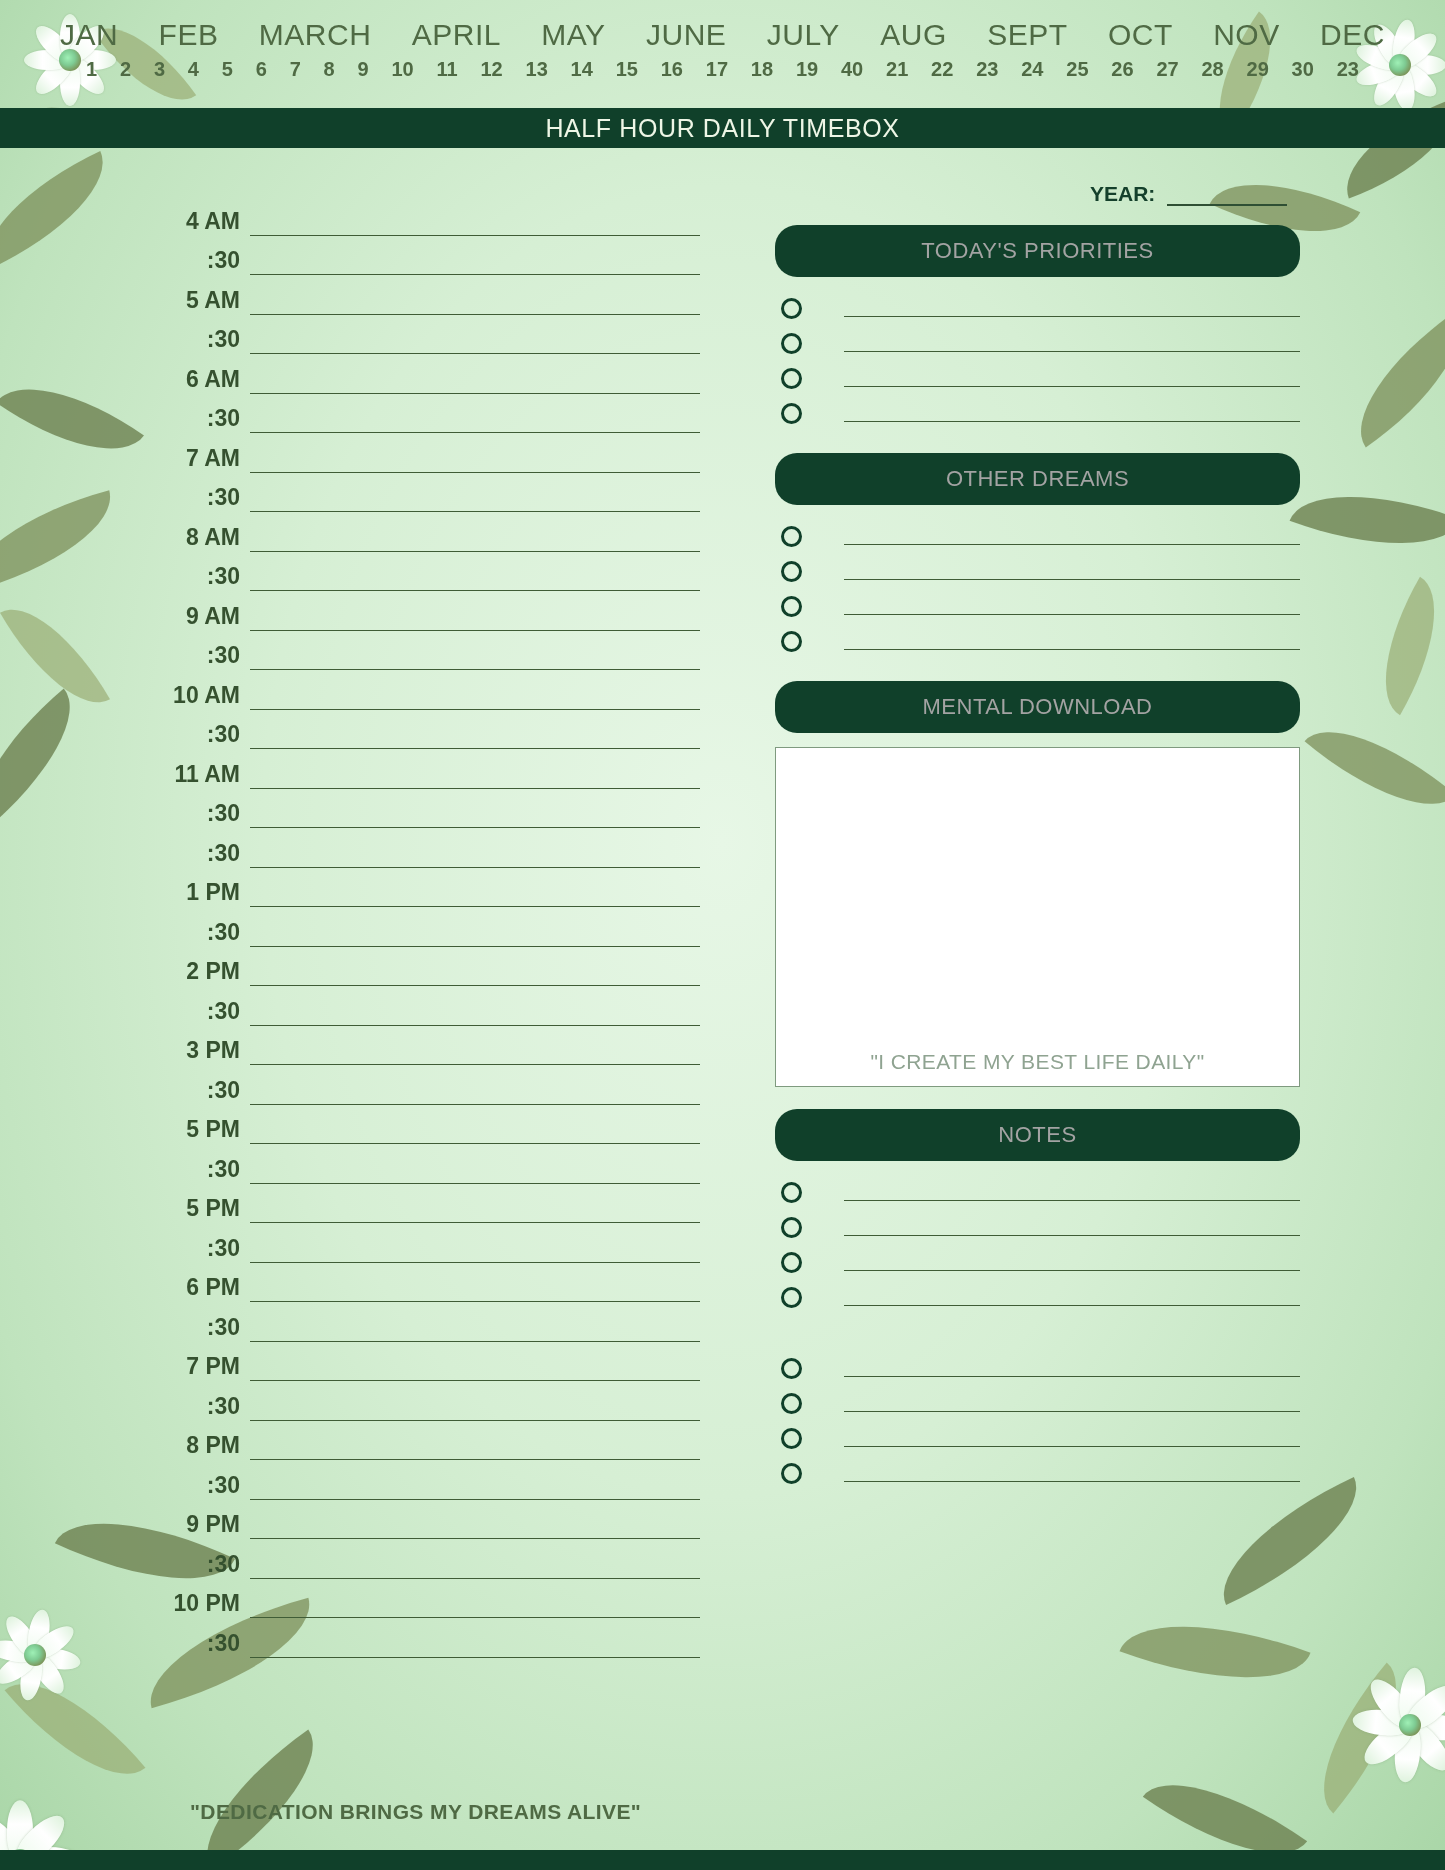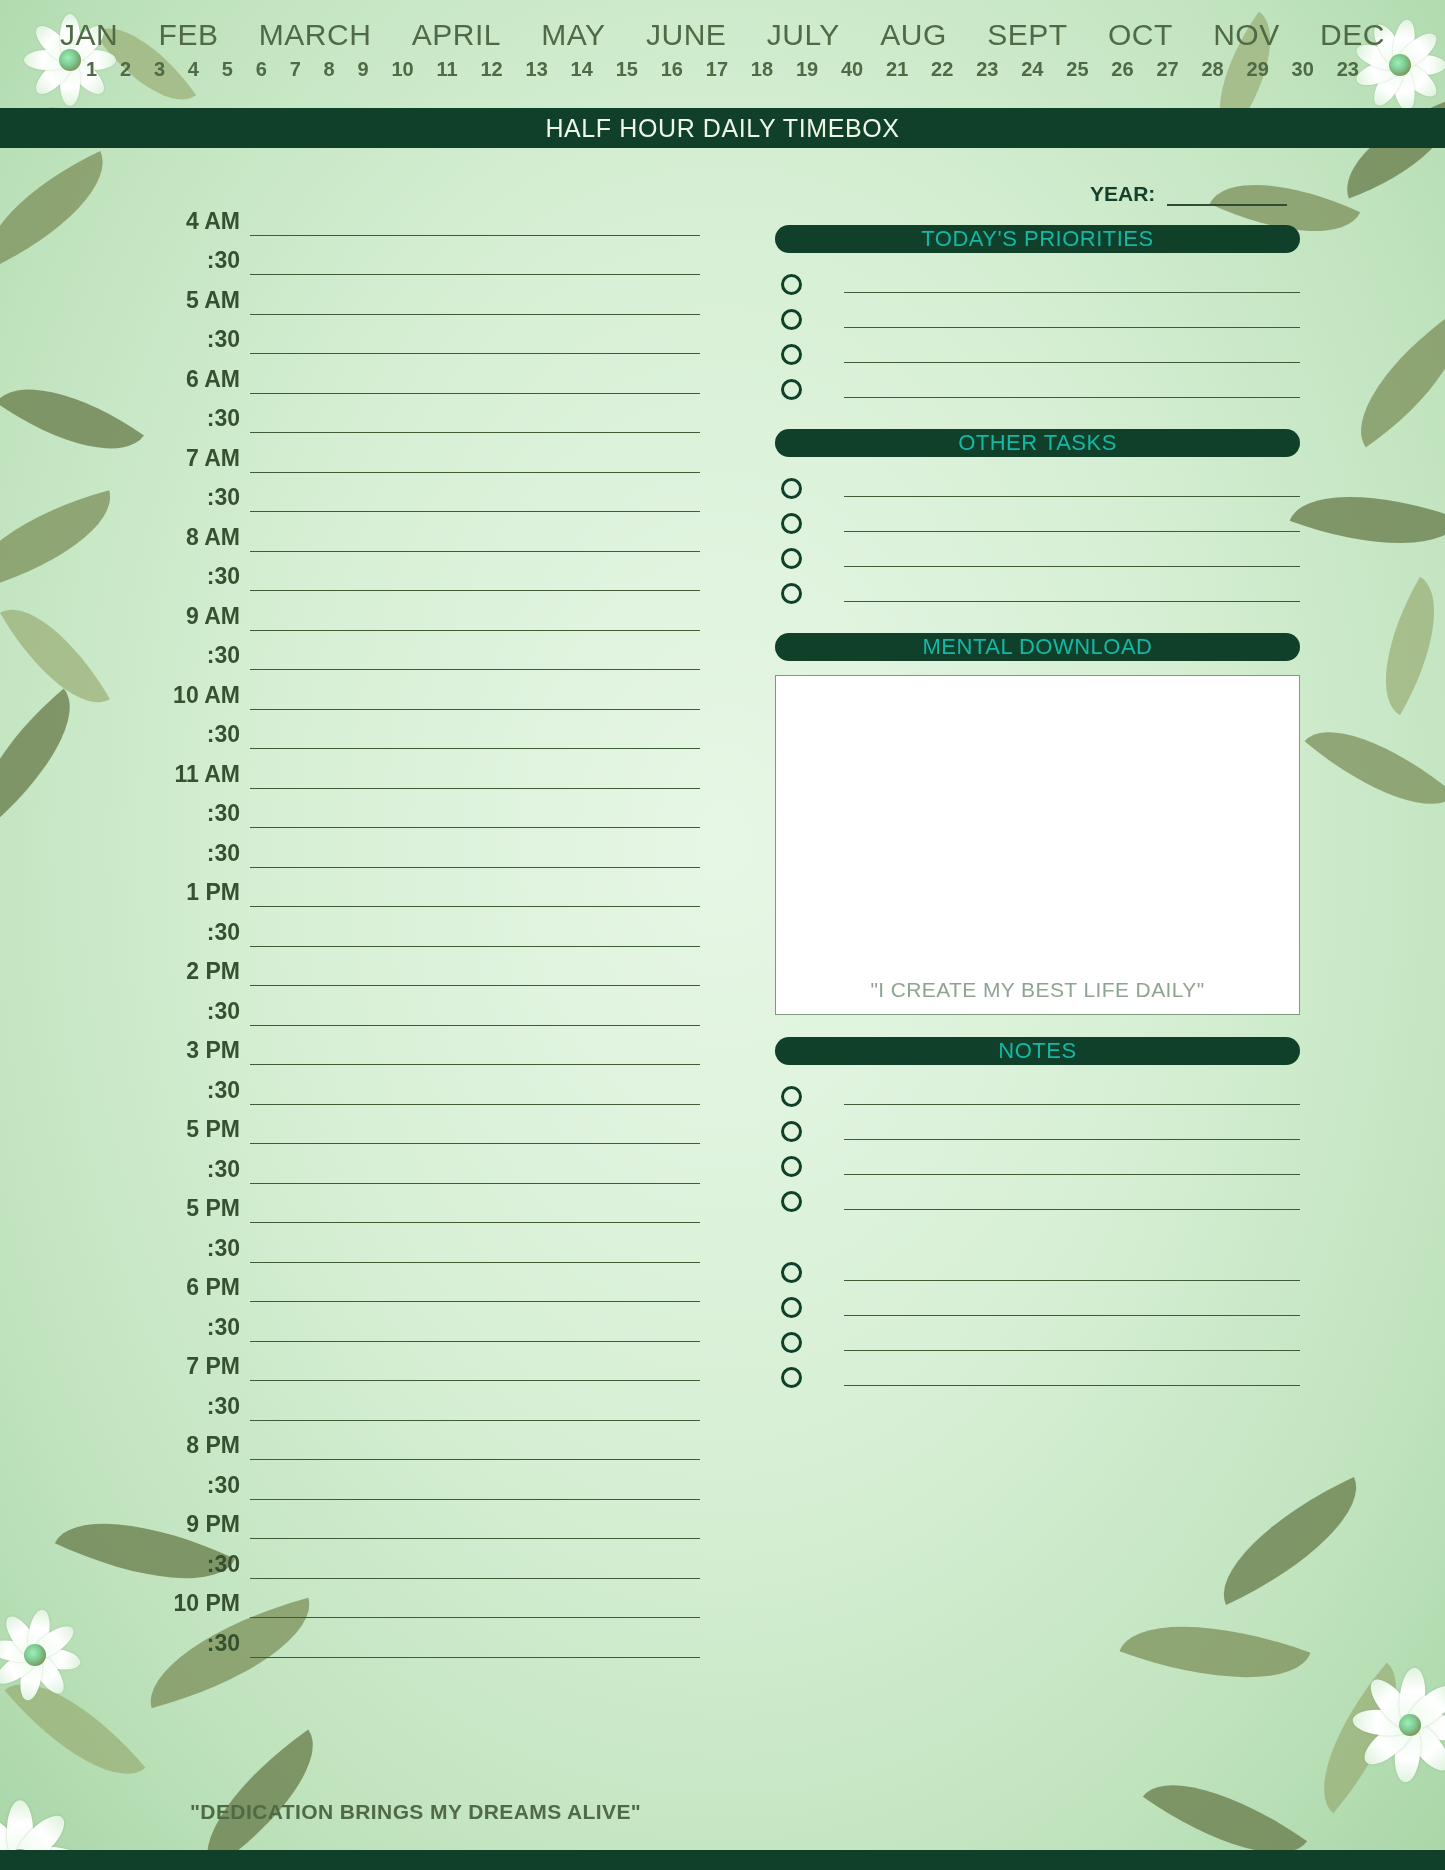--- a/index.html
+++ b/index.html
@@ -186,23 +186,23 @@
   
   .right {
     position: absolute;
     left: 775px;
     top: 225px;
     width: 525px;
     z-index: 7;
   }
   .pill {
     background: #10402a;
-    color: #14b8a6;
+    color: #a3a3a3;
     border-radius: 22px;
-    height: 28px;
+    height: 52px;
     display: flex;
     align-items: center;
     justify-content: center;
     font-size: 22px;
     letter-spacing: .5px;
     width: 100%;
     box-sizing: border-box;
   }
   .checklist {
     margin-top: 14px;
@@ -578,21 +578,21 @@
           <div class="circle"></div>
           <div class="line"></div>
         </div>
         <div class="check-row">
           <div class="circle"></div>
           <div class="line"></div>
         </div>
       </div>
 
     <div class="gap-sm"></div>
-    <div class="pill">OTHER TASKS</div>
+    <div class="pill">OTHER DREAMS</div>
     <div class="checklist" id="other-tasks-list">
         <div class="check-row">
           <div class="circle"></div>
           <div class="line"></div>
         </div>
         <div class="check-row">
           <div class="circle"></div>
           <div class="line"></div>
         </div>
         <div class="check-row">

